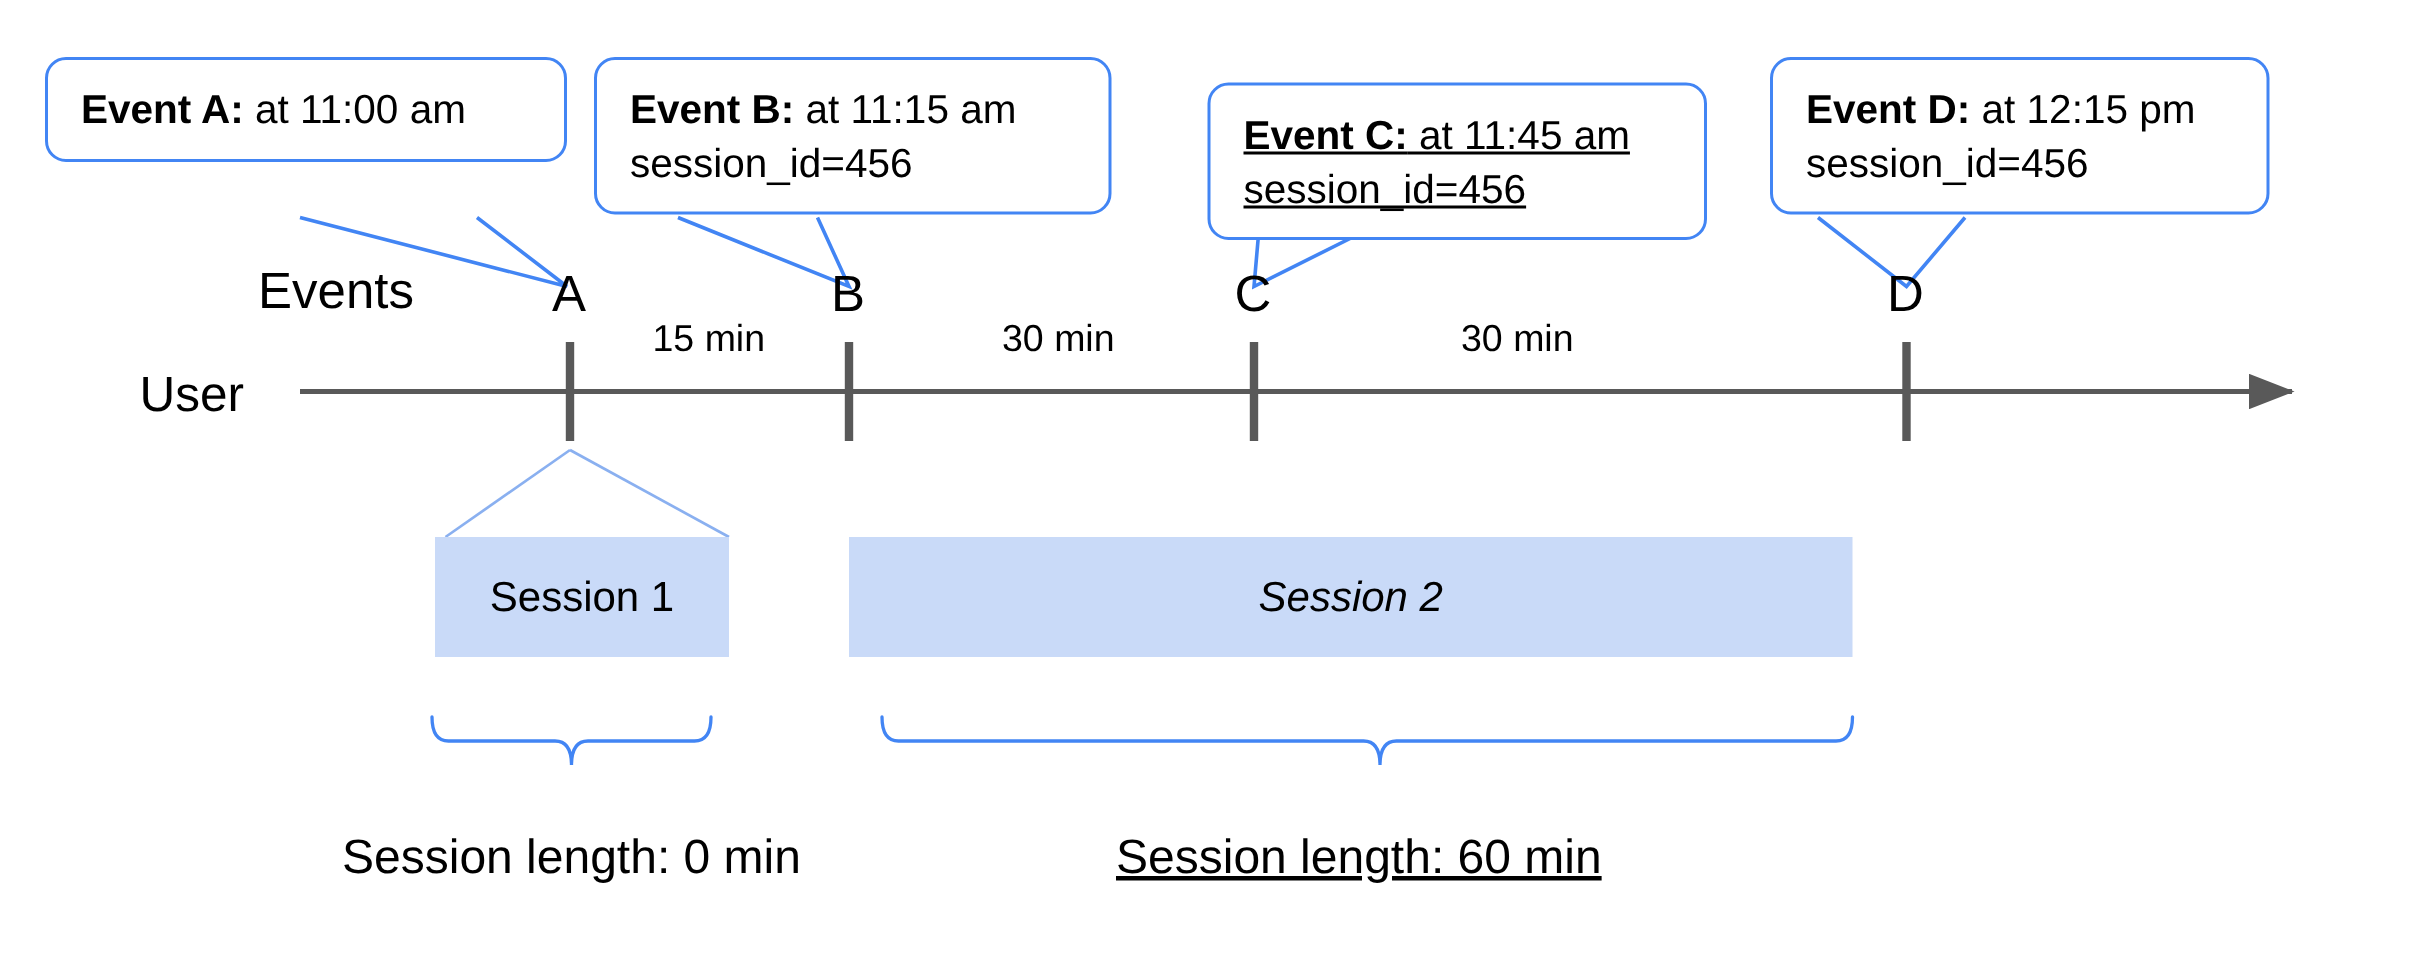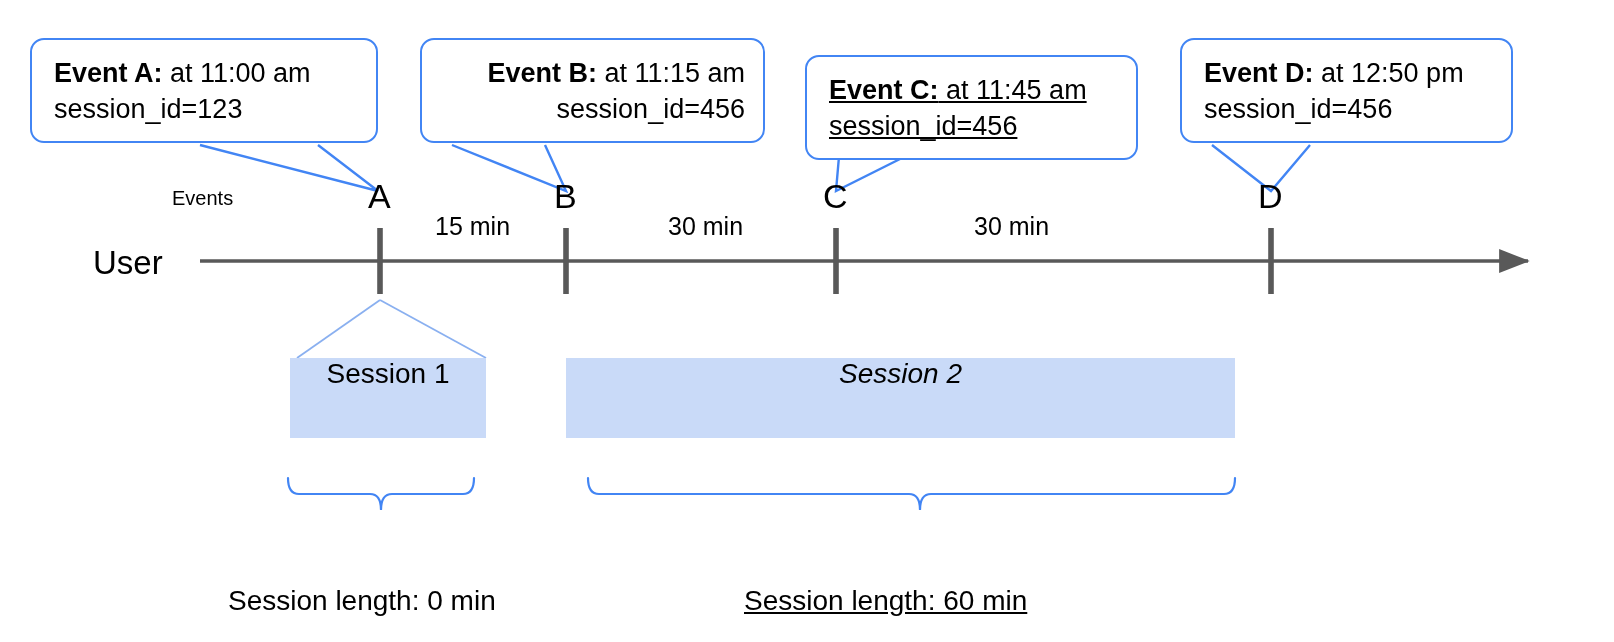--- a/index.html
+++ b/index.html
@@ -52,79 +52,77 @@
     pointer-events: none;
   }
 
   
   .lbl {
     position: absolute;
     white-space: nowrap;
     z-index: 5;
   }
   .lbl-events {
-    font-size: 20px;
+    font-size: 34px;
     left: 172px;
-    top: 187px;
+    top: 175px;
   }
   .lbl-user {
     font-size: 33px;
     left: 93px;
     top: 244px;
   }
   .evt-letter {
     font-size: 34px;
     z-index: 5;
   }
   .gap {
     font-size: 25px;
     z-index: 5;
   }
   .sess-len {
-    font-size: 28px;
+    font-size: 32px;
     z-index: 5;
-    margin-top: 32px;
   }
 
   
   .sessbar {
     position: absolute;
     background: #c9daf8;
     display: flex;
-    align-items: flex-start;
+    align-items: center;
     justify-content: center;
     font-size: 28px;
     color: #000000;
     z-index: 3;
     top: 358px;
     height: 80px;
   }
 </style>
 </head>
 <body>
 
 <div id="stage">
 
   <div class="callout" style="left:30px; top:38px; width:348px;">
     <span class="ev">Event A:</span><span> at 11:00 am</span>
-    <span class="cl2">session_id=123</span>
   </div>
 
-  <div class="callout" style="left:420px; top:38px; width:345px;text-align:right;">
+  <div class="callout" style="left:396px; top:38px; width:345px;">
     <span class="ev">Event B:</span><span> at 11:15 am</span>
     <span class="cl2">session_id=456</span>
   </div>
 
   <div class="callout" style="left:805px; top:55px; width:333px;text-decoration:underline;">
     <span class="ev">Event C:</span><span> at 11:45 am</span>
     <span class="cl2">session_id=456</span>
   </div>
 
   <div class="callout" style="left:1180px; top:38px; width:333px;">
-    <span class="ev">Event D:</span><span> at 12:50 pm</span>
+    <span class="ev">Event D:</span><span> at 12:15 pm</span>
     <span class="cl2">session_id=456</span>
   </div>
 
   <svg id="vec" viewBox="0 0 1614 642">
     <defs>
       <marker id="arrowhead" markerWidth="9" markerHeight="7" refX="8.5" refY="3.5" orient="auto">
         <polygon points="0 0, 9 3.5, 0 7" fill="#595959"></polygon>
       </marker>
     </defs>
 

